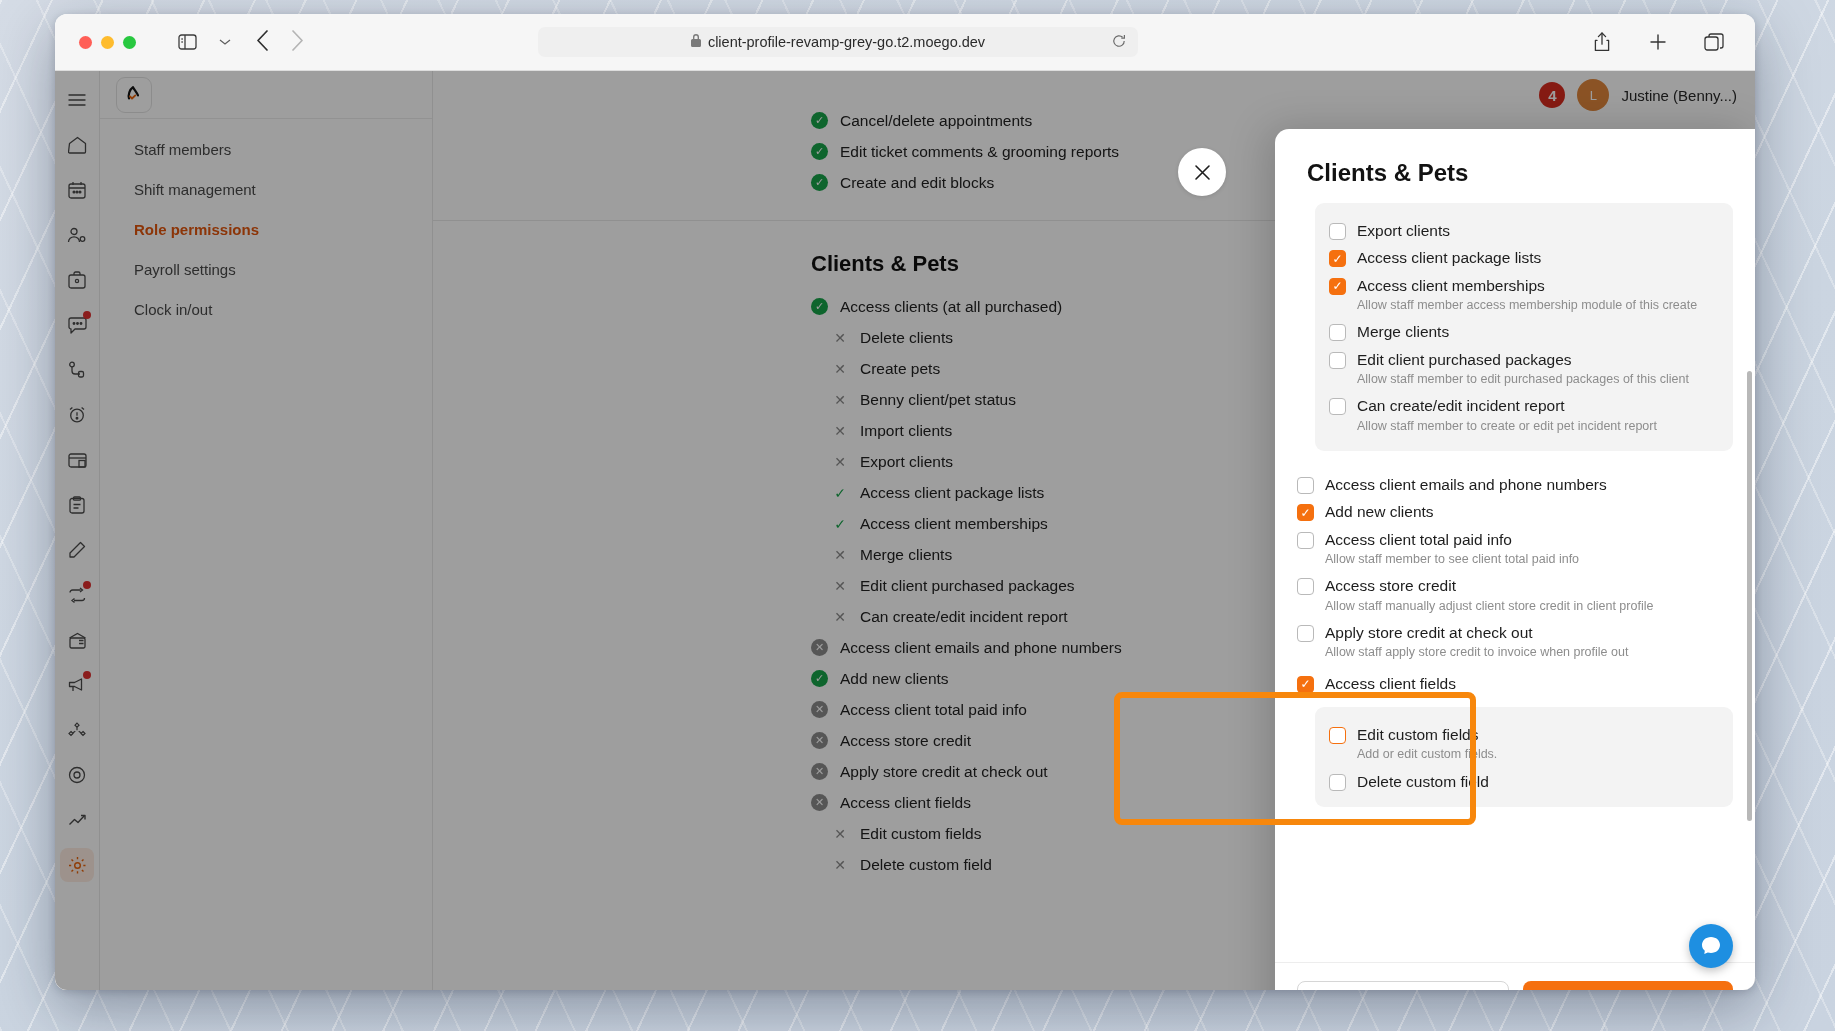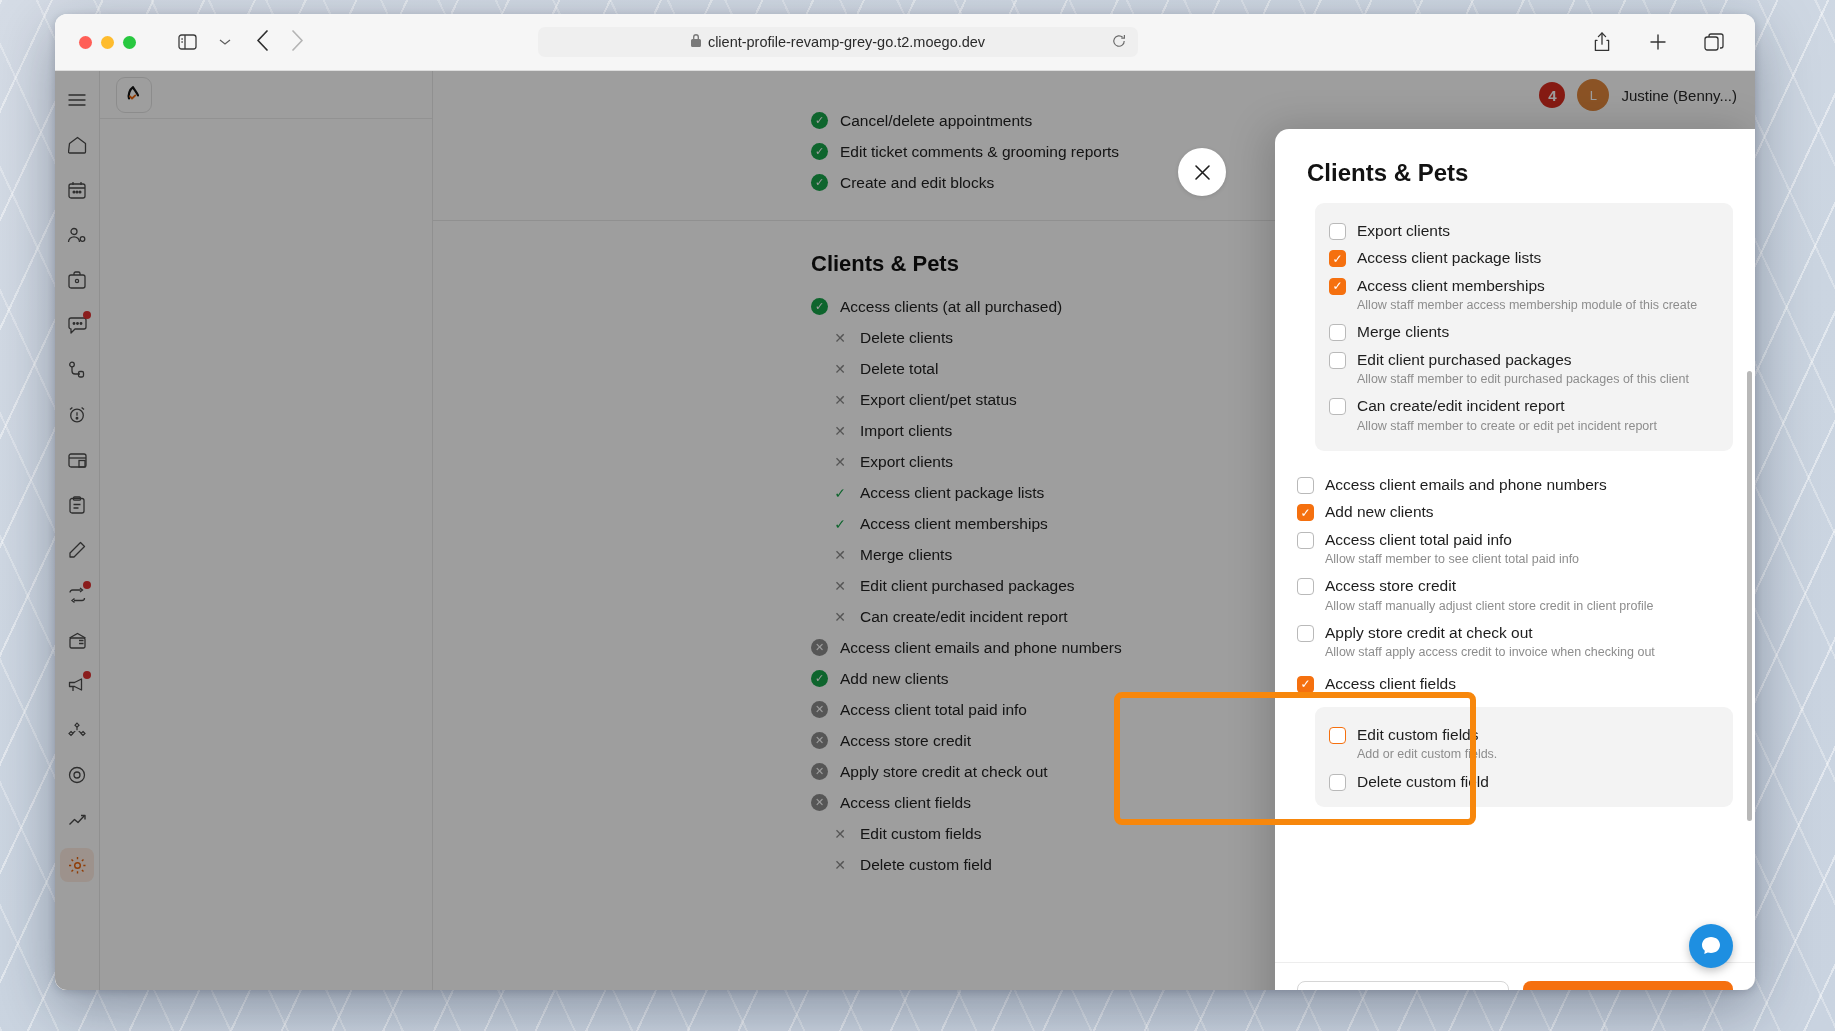--- a/index.html
+++ b/index.html
@@ -516,20 +516,27 @@
 
     <div class="nav-col">
       <div class="brand-box">
         <div class="brand-logo">
           <svg width="22" height="20" viewBox="0 0 22 20" fill="none">
             <path d="M6 13.5C5 10 6.5 4.5 10 2.2c1 2.2 3.8 5.4 5 8.2" stroke="#141414" stroke-width="2.2" stroke-linecap="round" stroke-linejoin="round"></path>
             <path d="M7 11.5l2 2 3.3-3.1" stroke="#e8630a" stroke-width="1.9" stroke-linecap="round" stroke-linejoin="round"></path>
           </svg>
         </div>
       </div>
+      <div class="nav-list">
+        <div class="nav-link">Staff members</div>
+        <div class="nav-link">Shift management</div>
+        <div class="nav-link current">Role permissions</div>
+        <div class="nav-link">Payroll settings</div>
+        <div class="nav-link">Clock in/out</div>
+      </div>
     </div>
 
     <div class="main">
 
       <div class="top-right-user">
         <div class="alert-badge">4</div>
         <div class="avatar">L</div>
         <div class="user-name">Justine (Benny...)</div>
       </div>
 
@@ -557,25 +564,25 @@
           <div class="perm-row">
               <span class="ic-ok">✓</span>
               <span>Access clients (at all purchased)</span>
             </div>
           <div class="perm-row sub">
               <span class="ic-x">✕</span>
               <span>Delete clients</span>
             </div>
           <div class="perm-row sub">
               <span class="ic-x">✕</span>
-              <span>Delete total</span>
-            </div>
-          <div class="perm-row sub">
-              <span class="ic-x">✕</span>
-              <span>Export client/pet status</span>
+              <span>Create pets</span>
+            </div>
+          <div class="perm-row sub">
+              <span class="ic-x">✕</span>
+              <span>Benny client/pet status</span>
             </div>
           <div class="perm-row sub">
               <span class="ic-x">✕</span>
               <span>Import clients</span>
             </div>
           <div class="perm-row sub">
               <span class="ic-x">✕</span>
               <span>Export clients</span>
             </div>
           <div class="perm-row sub">
@@ -703,21 +710,21 @@
             <span class="cb"></span>
             <span class="cb-text">
               <span class="cb-label">Access store credit</span>
               <span class="cb-desc" style="display:block">Allow staff manually adjust client store credit in client profile</span>
             </span>
           </div>
           <div class="cb-row">
             <span class="cb"></span>
             <span class="cb-text">
               <span class="cb-label">Apply store credit at check out</span>
-              <span class="cb-desc" style="display:block">Allow staff apply access credit to invoice when checking out</span>
+              <span class="cb-desc" style="display:block">Allow staff apply store credit to invoice when profile out</span>
             </span>
           </div>
           <div class="cb-row" style="margin-top:4px">
             <span class="cb checked">✓</span>
             <span class="cb-text"><span class="cb-label">Access client fields</span></span>
           </div>
         </div>
 
         <div class="subgroup" style="margin-top:12px">
           <div class="cb-row">

